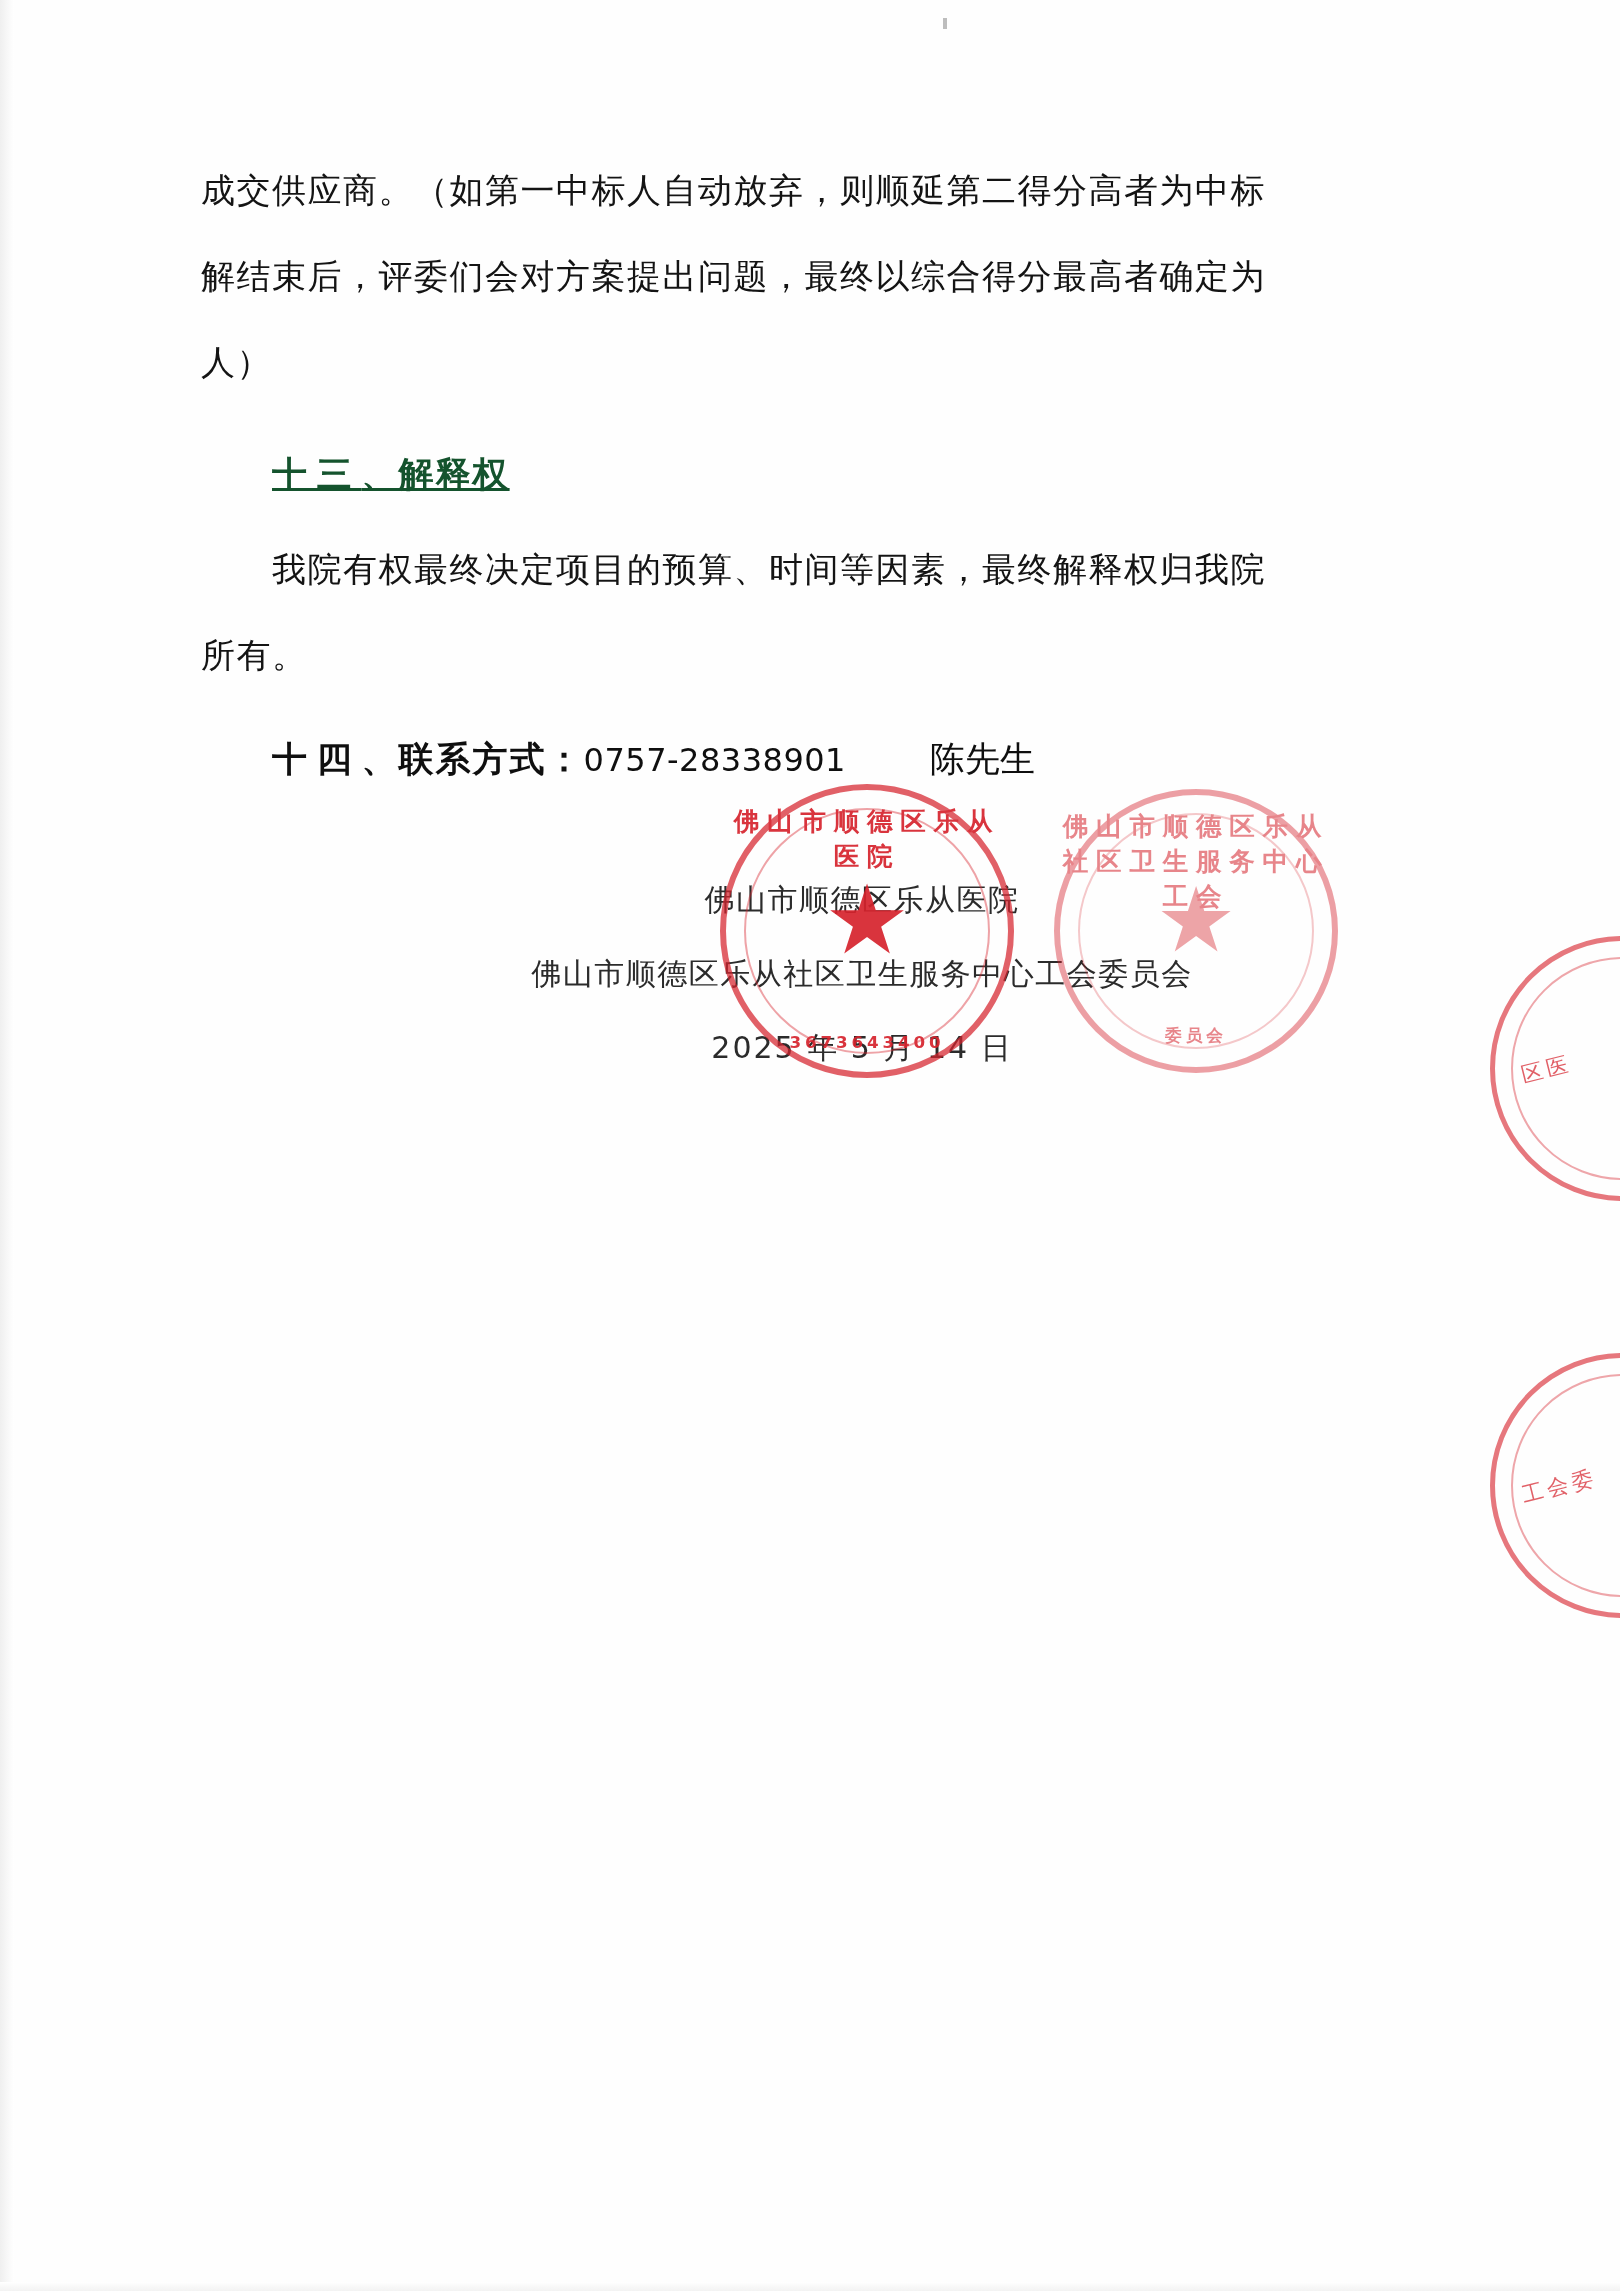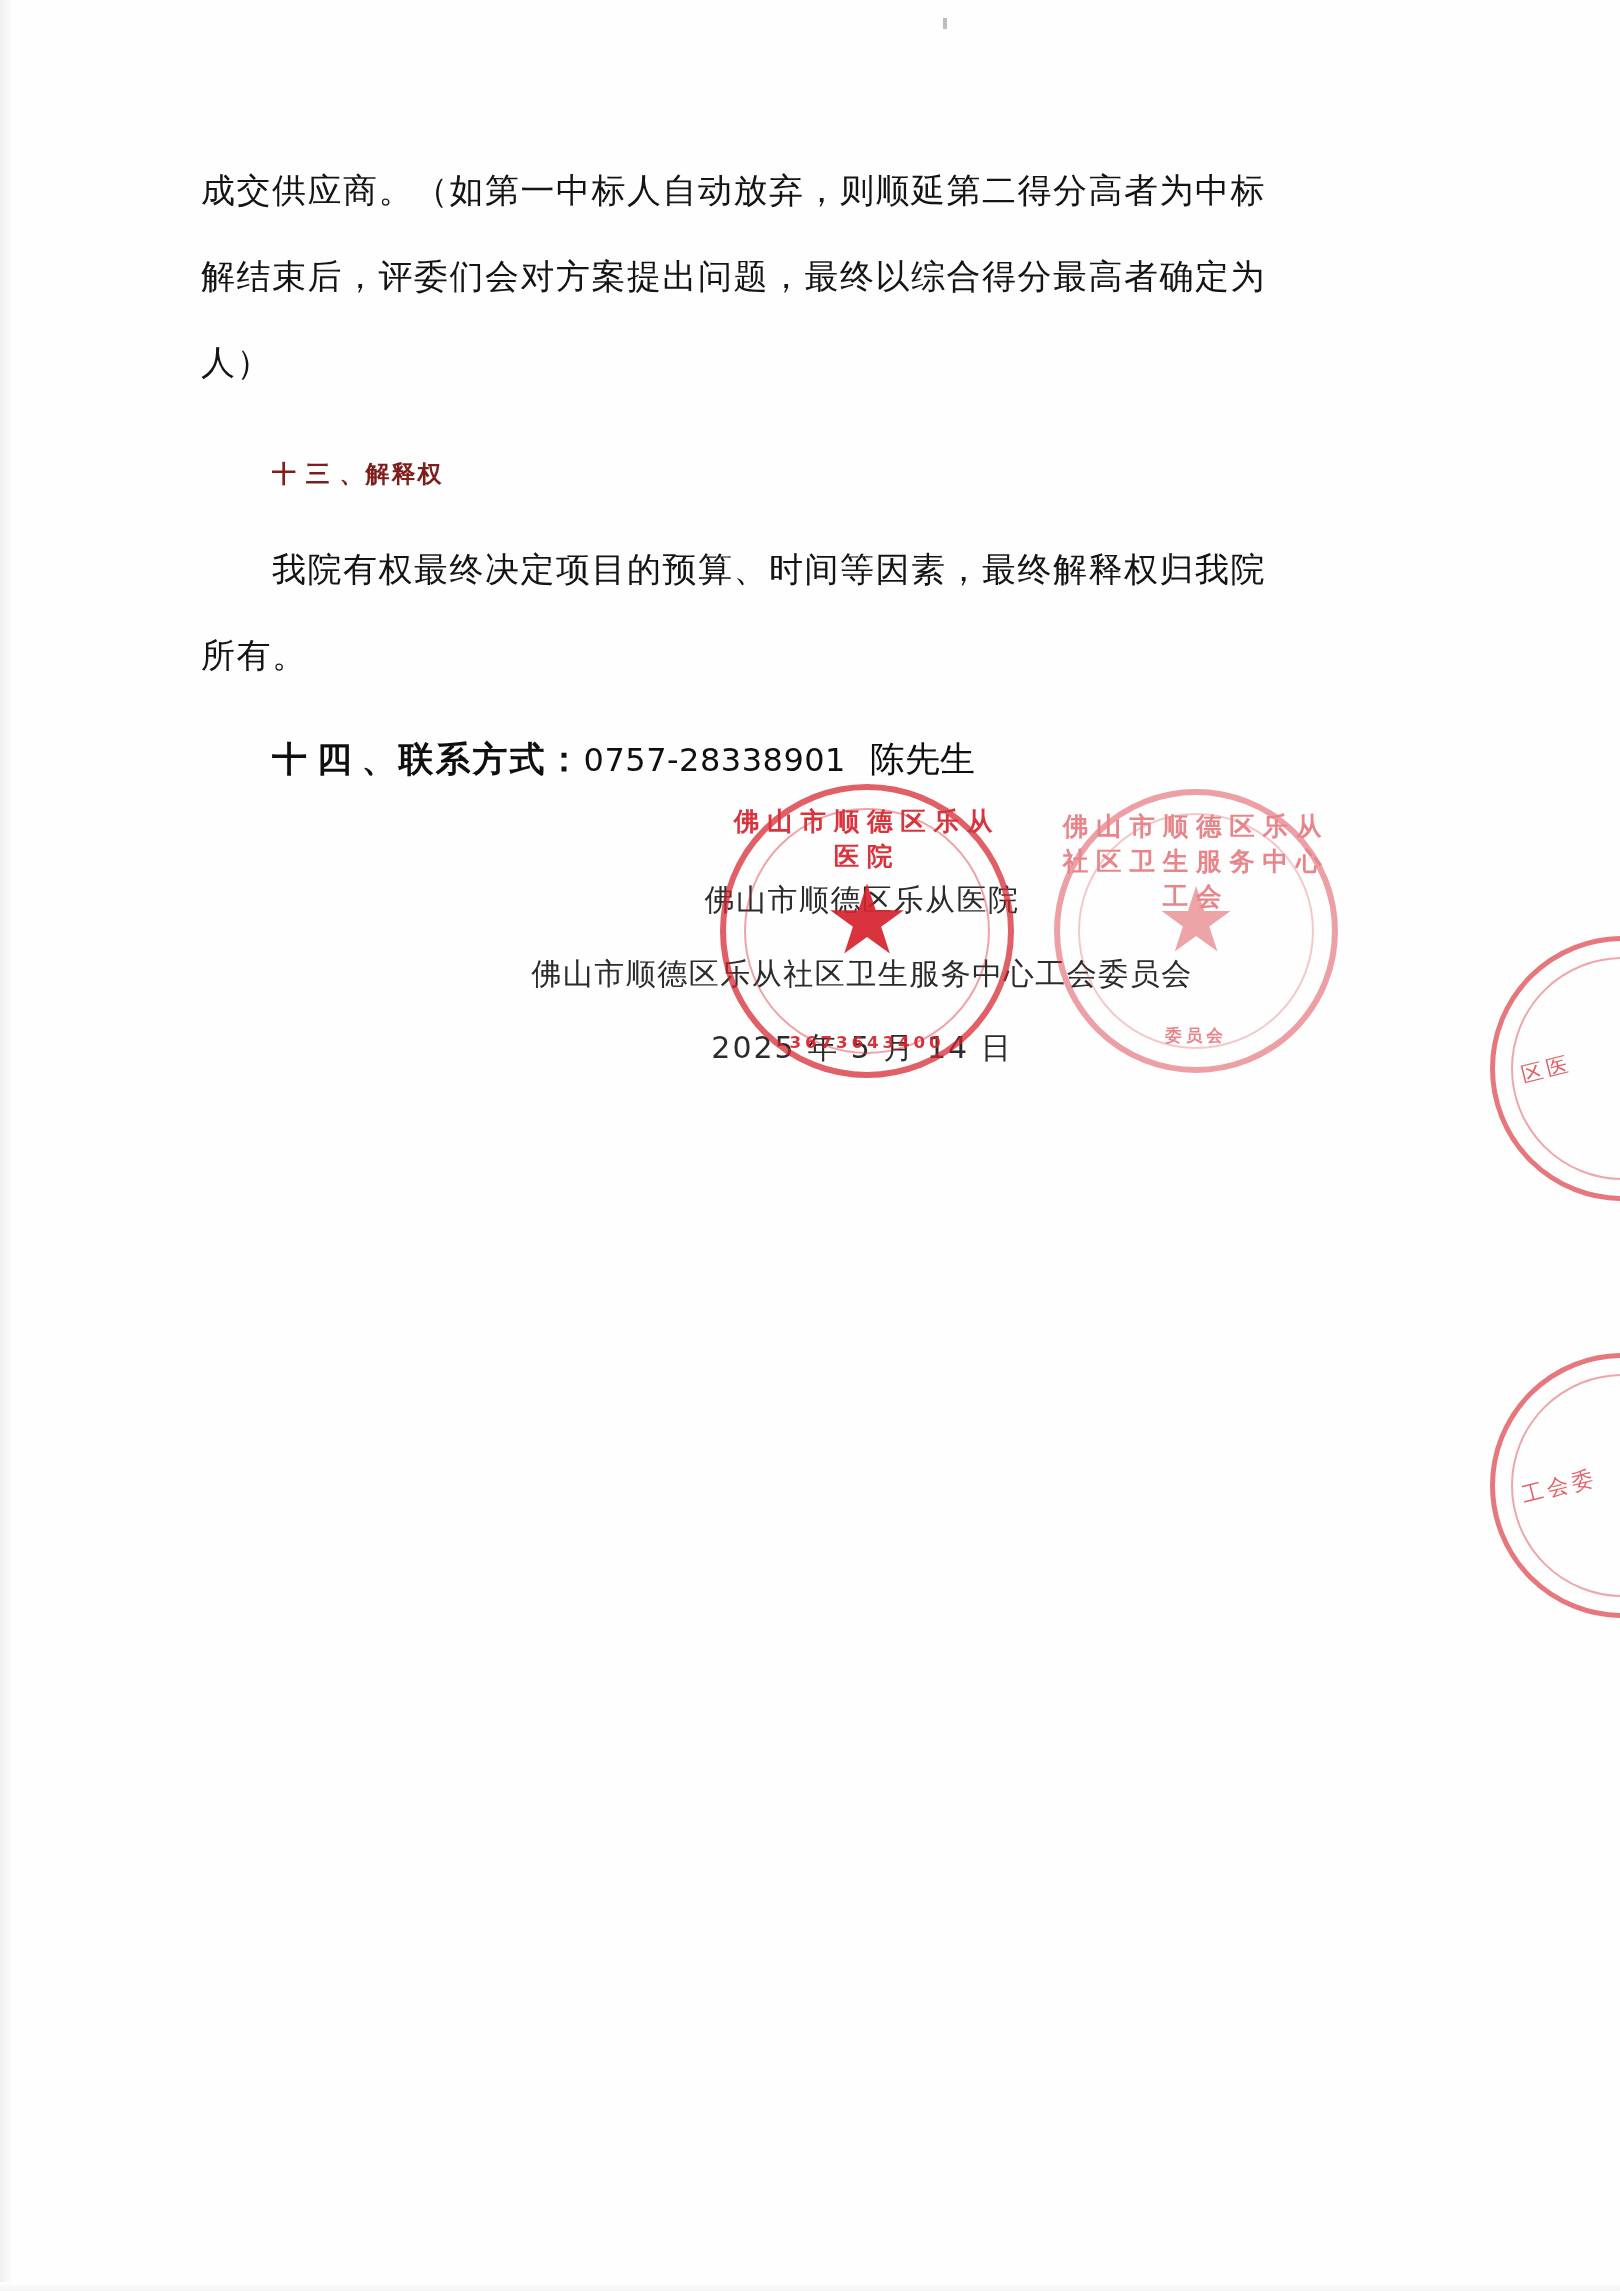--- a/index.html
+++ b/index.html
@@ -56,27 +56,28 @@
     font-family: "DejaVu Serif", serif;
     white-space: pre;
   }
 
   .indent {
     text-indent: 71px;
   }
 
   .heading {
     margin: 25.5px 0 9.8px 0;
-    font-size: 24px;
+    font-size: 35px;
     line-height: 86px;
     font-weight: bold;
     letter-spacing: 2px;
     text-indent: 71px;
-    color: #7f1d1d;
-    white-space: pre;
+    color: #14532d;
+    white-space: pre;
+    text-decoration: underline;
   }
   .heading .num {
     letter-spacing: 9.8px;
   }
 
   .contact-line {
     margin: 17.6px 0 0 0;
     font-size: 35px;
     line-height: 86px;
     text-indent: 71px;
@@ -90,21 +91,21 @@
   .contact-line .num {
     letter-spacing: 9.8px;
     font-weight: bold;
   }
   .contact-line .tel {
     font-family: "DejaVu Sans", sans-serif;
     font-size: 32px;
     letter-spacing: 0.5px;
   }
   .contact-line .person {
-    margin-left: 24px;
+    margin-left: 84px;
     font-family: Liberation Serif, serif;
   }
 
   
   .signature {
     position: absolute;
     left: 421px;
     top: 863px;
     width: 882px;
     text-align: center;

